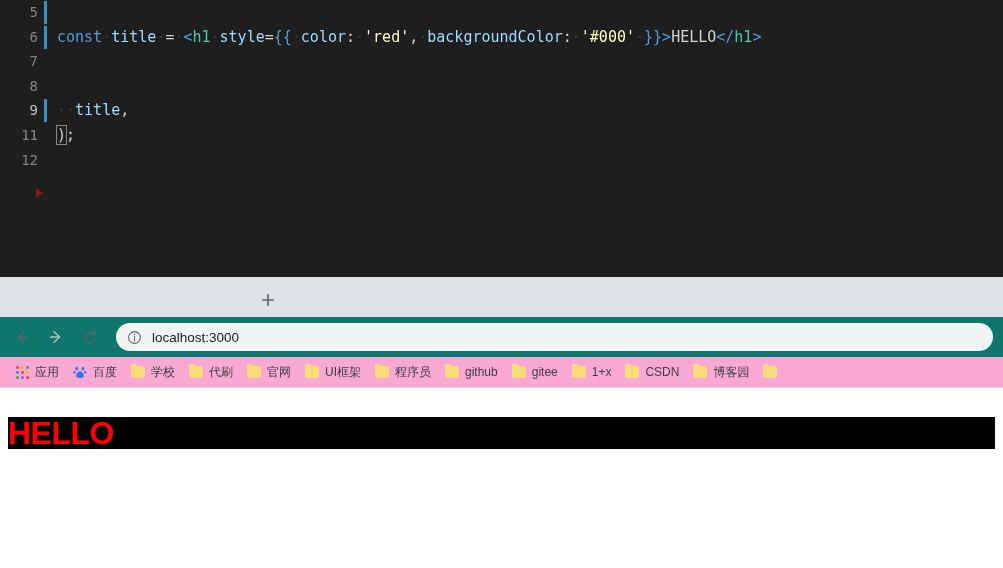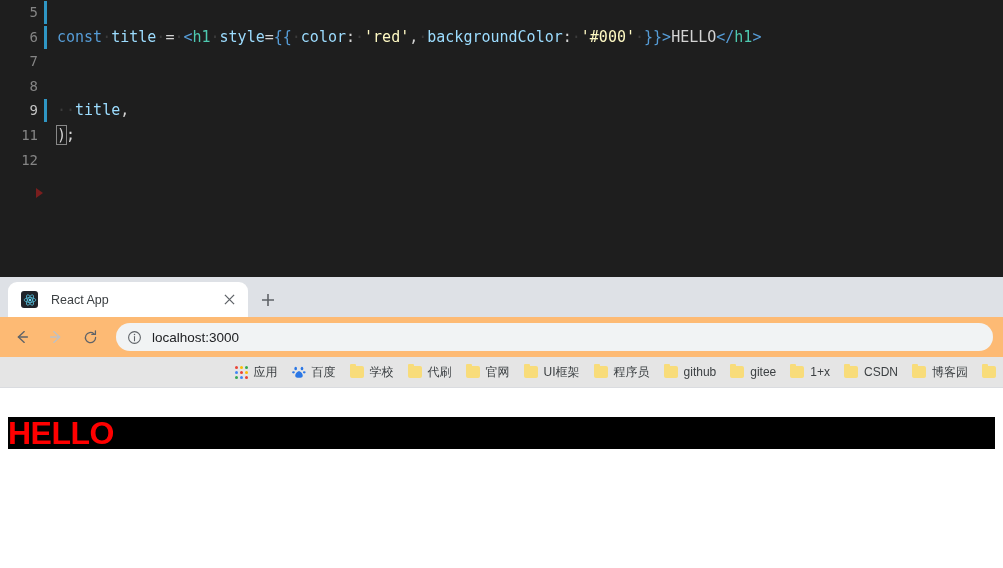--- a/index.html
+++ b/index.html
@@ -131,21 +131,21 @@
   .newtab {
     position: absolute;
     left: 254px; top: 9px;
     width: 28px; height: 28px;
     display: flex; align-items: center; justify-content: center;
     color: #5f6368;
   }
   .toolbar {
     position: relative;
     height: 40px;
-    background: #fdba74;
+    background: #0f766e;
     display: flex;
     align-items: center;
     padding-left: 8px;
   }
   .navbtn {
     width: 28px; height: 28px;
     margin-right: 6px;
     display: flex; align-items: center; justify-content: center;
     color: #5f6368;
     flex: 0 0 auto;
@@ -170,27 +170,26 @@
   }
   .omni-text {
     margin-left: 10px;
     font-size: 13.5px;
     color: #202124;
     white-space: nowrap;
   }
   .bookmarks {
     position: relative;
     height: 30px;
-    background: #e5e5e5;
+    background: #f9a8d4;
     display: flex;
     align-items: center;
     padding-left: 9px;
     border-bottom: 1px solid #dadce0;
     overflow: hidden;
-    justify-content: flex-end;
   }
   .bm {
     display: flex;
     align-items: center;
     height: 24px;
     padding: 0 7px;
     border-radius: 4px;
     white-space: nowrap;
     flex: 0 0 auto;
   }
@@ -253,38 +252,20 @@
       <div class="code-line"><span class="gutter active">9</span><span class="cursorbar"></span><span class="code-text"><span class="dot">··</span><span class="t-var">title</span><span class="t-white">,</span></span></div>
       <div class="code-line"><span class="gutter">11</span><span class="code-text"><span class="t-white bracket-box">)</span><span class="t-white">;</span></span></div>
       <div class="code-line"><span class="gutter">12</span><span class="code-text"></span></div>
       <span class="red-marker" style="left: 36px; top: 187.8px;"></span>
     </div>
 </div>
 
 <div id="browser">
 
   <div class="tabstrip">
-    <div class="tab">
-      <span class="favicon">
-        <svg width="14" height="14" viewBox="0 0 24 24">
-          <circle cx="12" cy="12" r="2.1" fill="#61dafb"></circle>
-          <g fill="none" stroke="#61dafb" stroke-width="1.1">
-            <ellipse cx="12" cy="12" rx="10" ry="4"></ellipse>
-            <ellipse cx="12" cy="12" rx="10" ry="4" transform="rotate(60 12 12)"></ellipse>
-            <ellipse cx="12" cy="12" rx="10" ry="4" transform="rotate(120 12 12)"></ellipse>
-          </g>
-        </svg>
-      </span>
-      <span class="tab-title">React App</span>
-      <span class="tab-close">
-        <svg width="11" height="11" viewBox="0 0 12 12">
-          <path d="M1 1 L11 11 M11 1 L1 11" stroke="#5f6368" stroke-width="1.4" fill="none"></path>
-        </svg>
-      </span>
-    </div>
     <div class="newtab">
       <svg width="14" height="14" viewBox="0 0 14 14">
         <path d="M7 1 L7 13 M1 7 L13 7" stroke="#5f6368" stroke-width="1.6" fill="none"></path>
       </svg>
     </div>
   </div>
 
   <div class="toolbar">
     <div class="navbtn">
       <svg width="18" height="18" viewBox="0 0 20 20">

